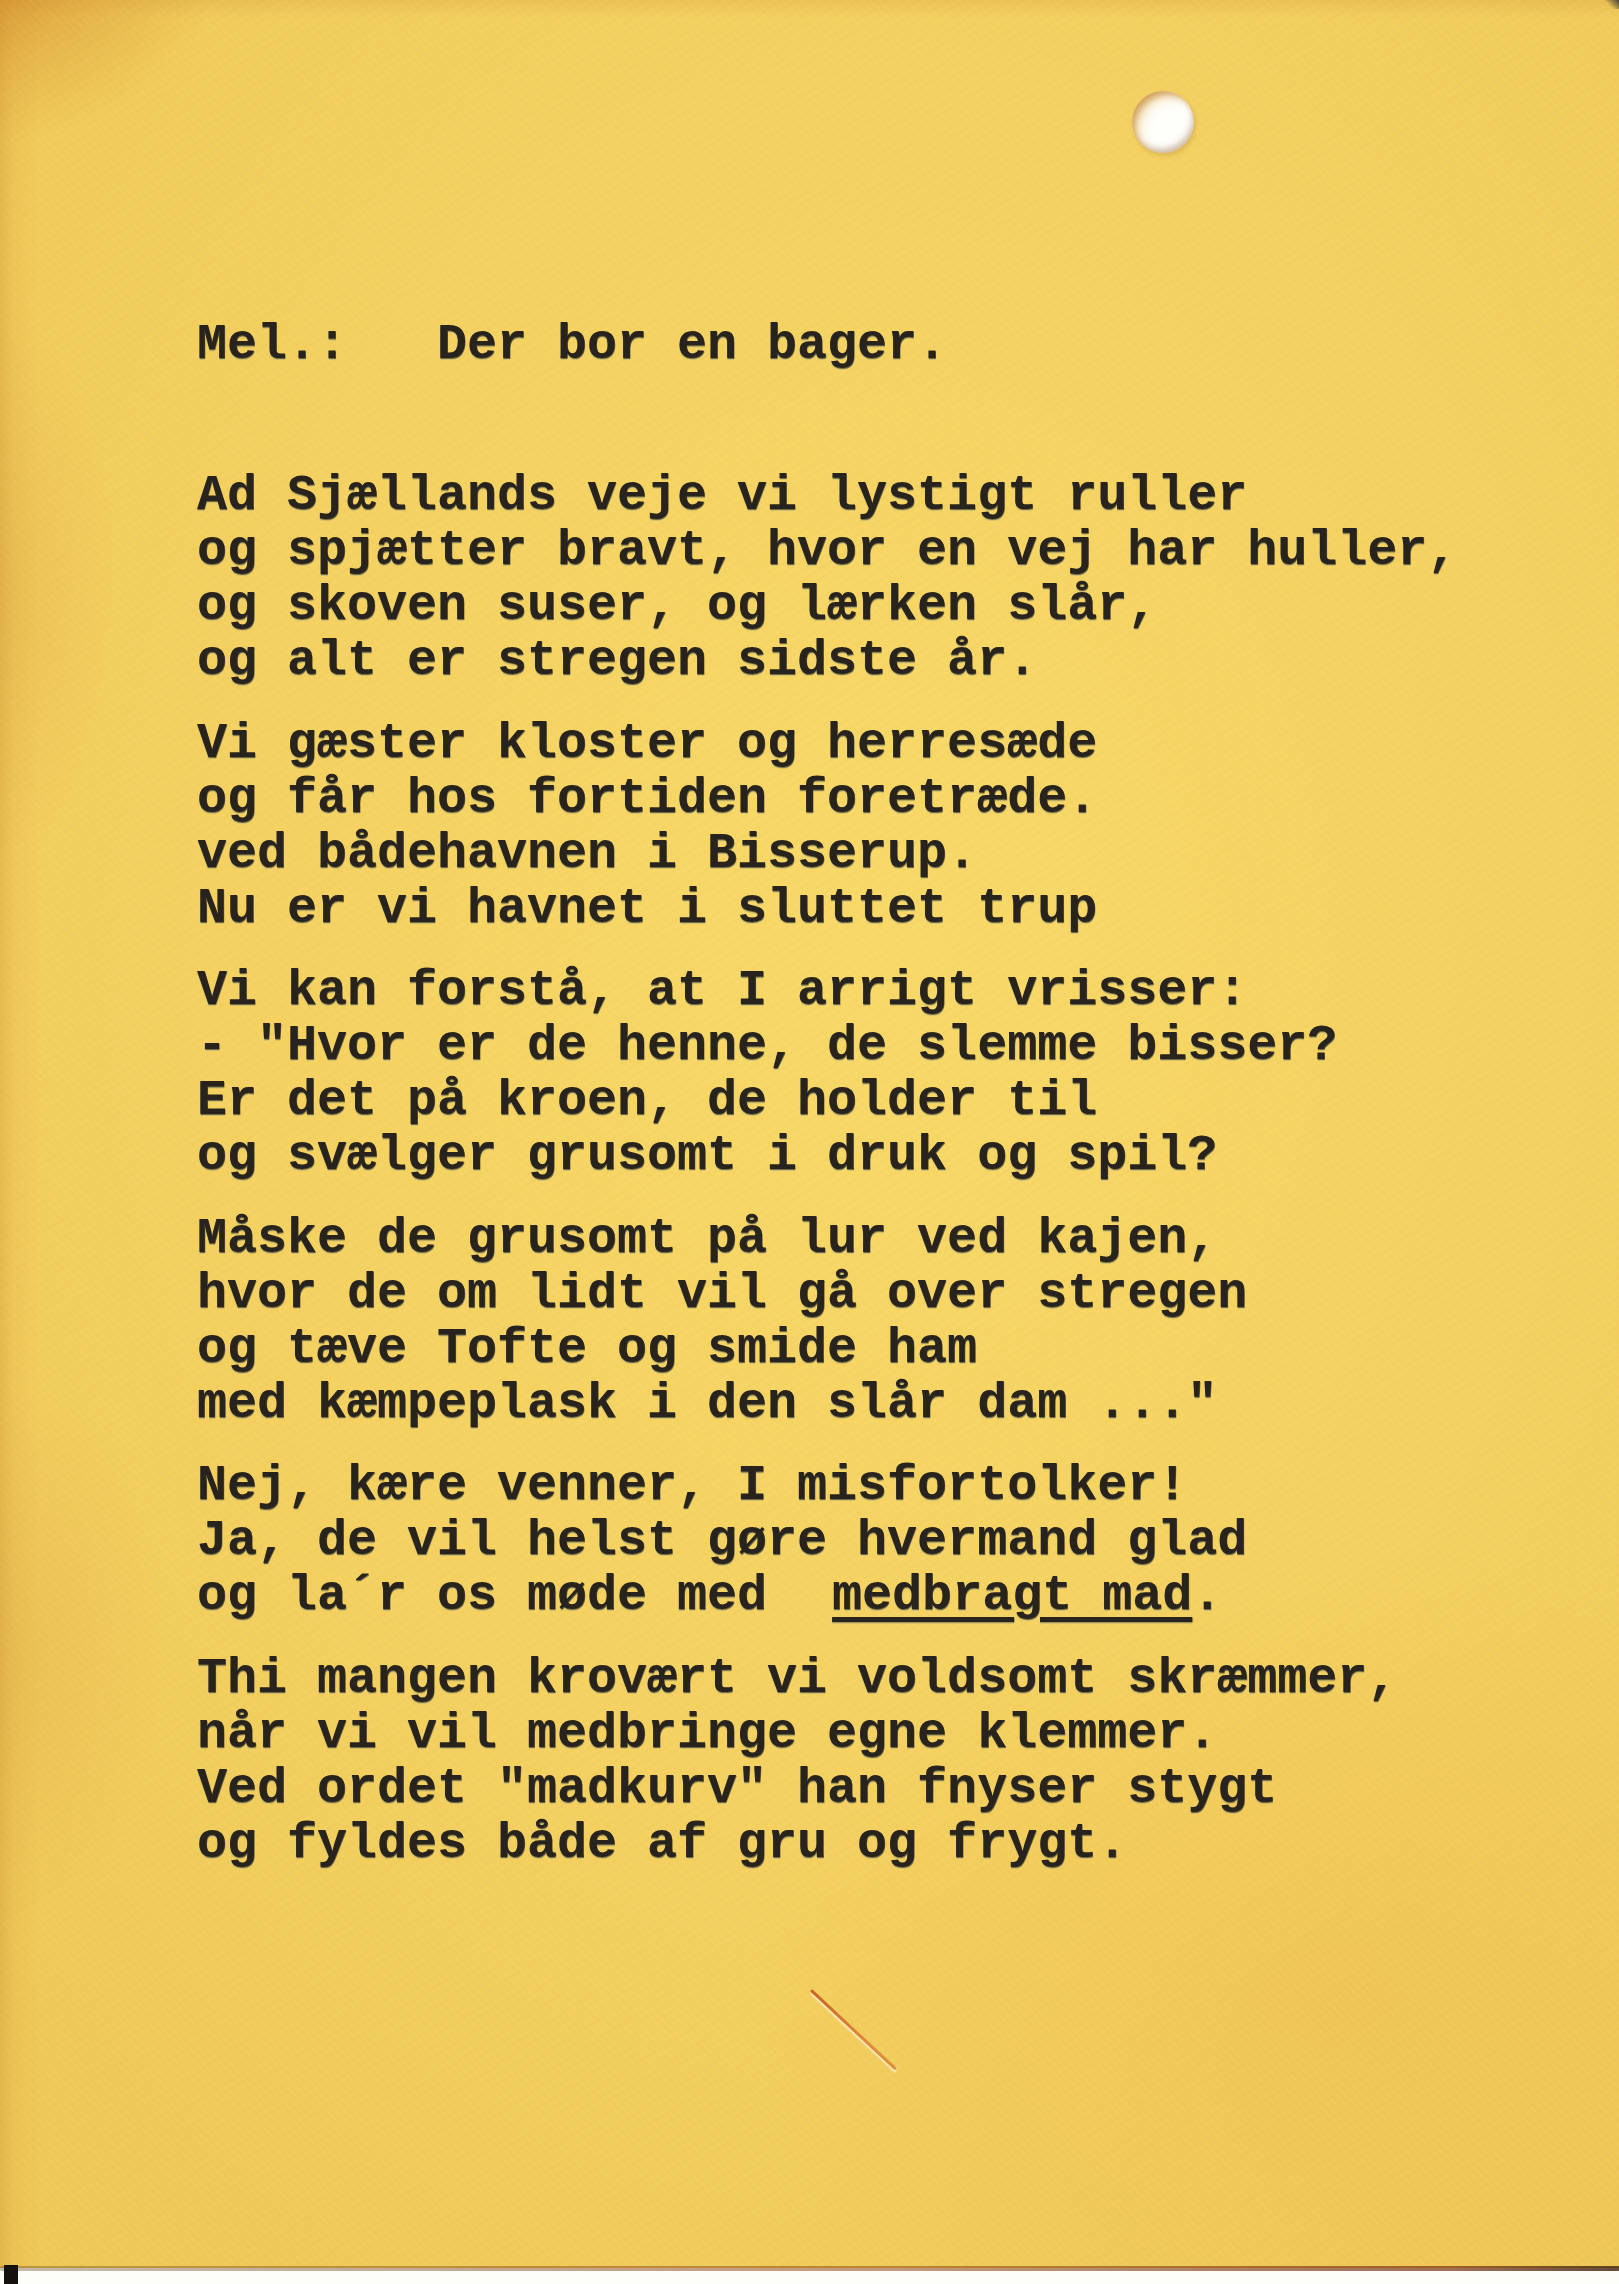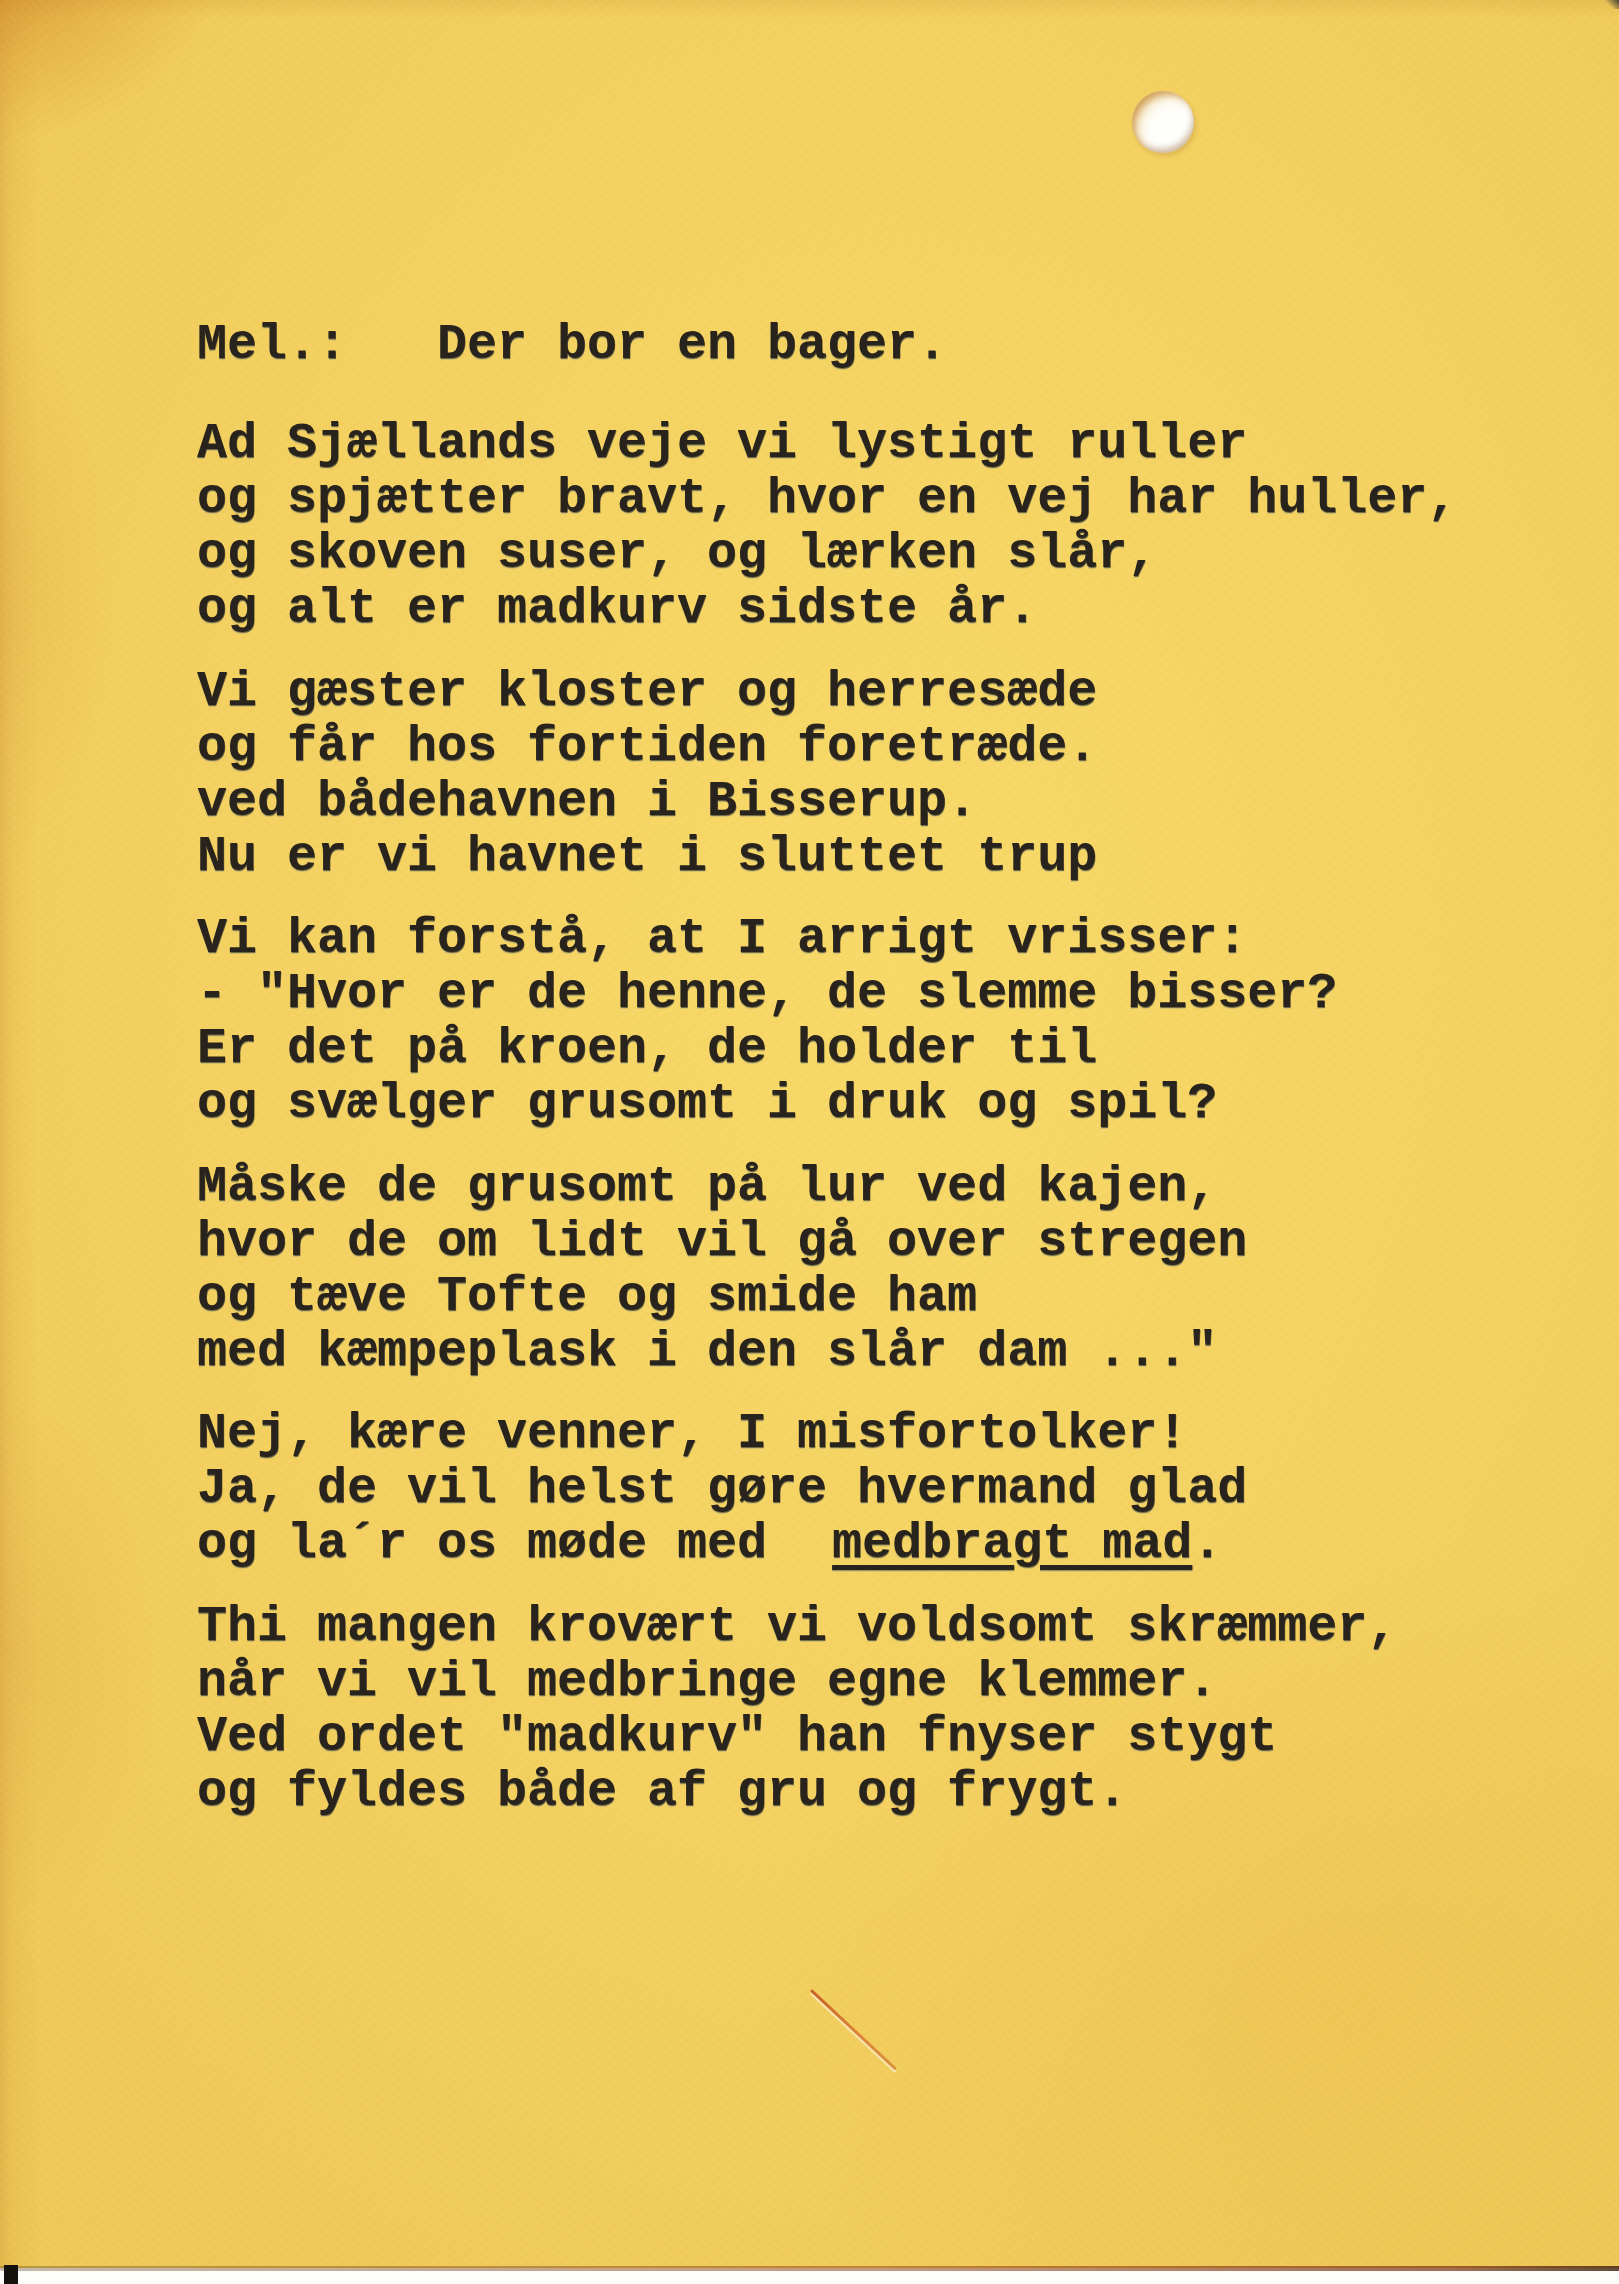--- a/index.html
+++ b/index.html
@@ -63,21 +63,21 @@
   }
   
   .sheet-text{
     position:absolute;left:197px;top:317px;width:1341px;
     font-size:50px;line-height:55px;font-weight:700;
     color:#28231c;
     letter-spacing:0;
     text-shadow:0 1.8px 0 rgba(80,120,145,0.22), 0.5px 0.5px 0.6px rgba(20,15,10,0.55);
   }
   .line{white-space:pre;}
-  .melody{margin:0 0 44px 0;}
+  .melody{margin:0 0 96px 0;}
   .stanza{margin:0 0 27.5px 0;font-family:Liberation Mono, monospace;}
   .u{
     text-decoration:underline;
     text-decoration-thickness:4.6px;
     text-underline-offset:8.3px;
     margin-left:35px;
   }
 </style>
 </head>
 <body>
@@ -86,21 +86,21 @@
 <div class="hole"></div>
 <div class="corner-sliver"></div>
 
 <div class="sheet-text">
   <div class="line melody">Mel.:   Der bor en bager.</div>
 
   <div class="stanza">
     <div class="line">Ad Sjællands veje vi lystigt ruller</div>
     <div class="line">og spjætter bravt, hvor en vej har huller,</div>
     <div class="line">og skoven suser, og lærken slår,</div>
-    <div class="line">og alt er madkurv sidste år.</div>
+    <div class="line">og alt er stregen sidste år.</div>
   </div>
 
   <div class="stanza">
     <div class="line">Vi gæster kloster og herresæde</div>
     <div class="line">og får hos fortiden foretræde.</div>
     <div class="line">ved bådehavnen i Bisserup.</div>
     <div class="line">Nu er vi havnet i sluttet trup</div>
   </div>
 
   <div class="stanza">

